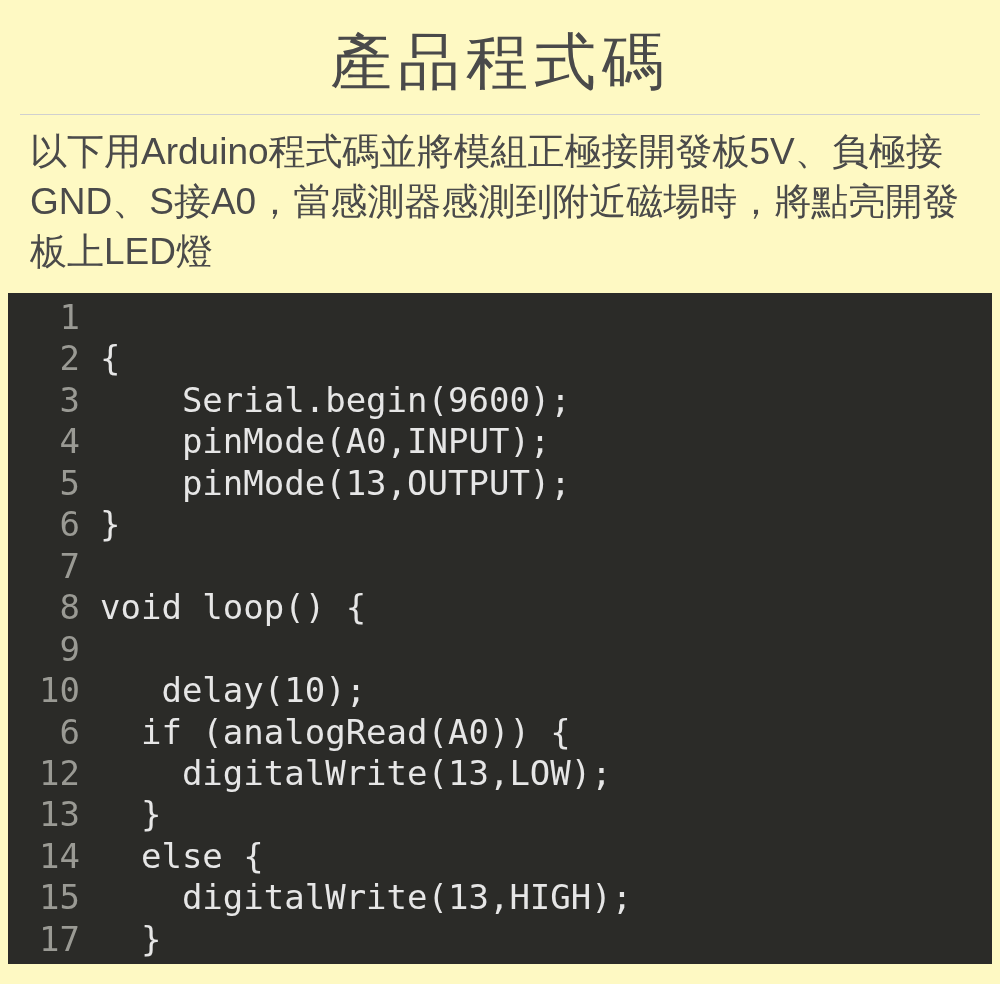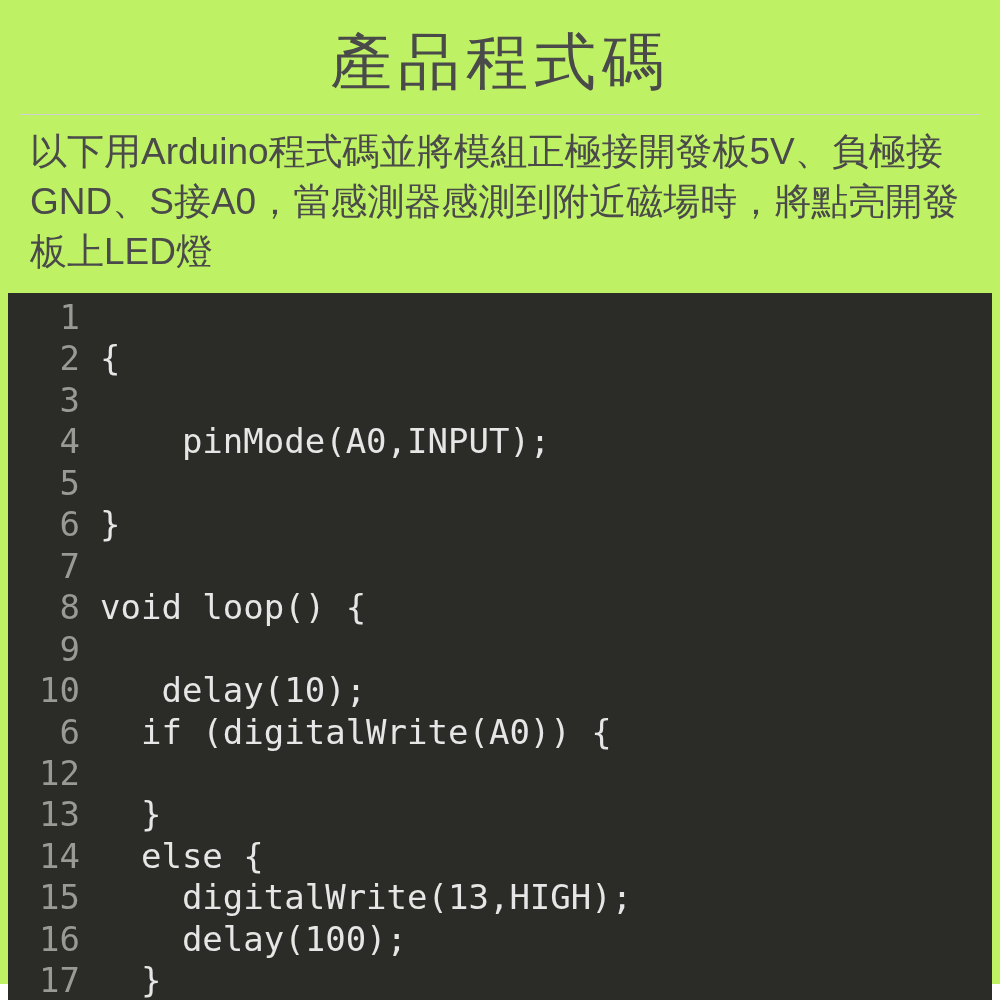--- a/index.html
+++ b/index.html
@@ -8,21 +8,21 @@
     width: 1000px;
     height: 1000px;
     background: #ffffff;
     font-family: "Microsoft JhengHei", "Heiti TC", sans-serif;
     overflow: hidden;
   }
   .page {
     width: 1000px;
     height: 984px;
     box-sizing: border-box;
-    background: #bef264;
+    background: #fef9c3;
     display: flex;
     flex-direction: column;
   }
   .header {
     padding-top: 20px;
     padding-bottom: 10px;
     text-align: center;
     border-bottom: 1px solid #d0d0d0;
     margin: 0 20px 12px 20px;
   }
@@ -79,27 +79,29 @@
   <div class="code-block">
     <div class="line">
       <span class="lineno">1</span>
     </div>
     <div class="line">
       <span class="lineno">2</span>
       <span class="code">{</span>
     </div>
     <div class="line">
       <span class="lineno">3</span>
+      <span class="code">    Serial.begin(9600);</span>
     </div>
     <div class="line">
       <span class="lineno">4</span>
       <span class="code">    pinMode(A0,INPUT);</span>
     </div>
     <div class="line">
       <span class="lineno">5</span>
+      <span class="code">    pinMode(13,OUTPUT);</span>
     </div>
     <div class="line">
       <span class="lineno">6</span>
       <span class="code">}</span>
     </div>
     <div class="line">
       <span class="lineno">7</span>
       <span class="code"></span>
     </div>
     <div class="line">
@@ -108,41 +110,38 @@
     </div>
     <div class="line">
       <span class="lineno">9</span>
     </div>
     <div class="line">
       <span class="lineno">10</span>
       <span class="code">   delay(10);</span>
     </div>
     <div class="line">
       <span class="lineno">6</span>
-      <span class="code">  if (digitalWrite(A0)) {</span>
+      <span class="code">  if (analogRead(A0)) {</span>
     </div>
     <div class="line">
       <span class="lineno">12</span>
+      <span class="code">    digitalWrite(13,LOW);</span>
     </div>
     <div class="line">
       <span class="lineno">13</span>
       <span class="code">  }</span>
     </div>
     <div class="line">
       <span class="lineno">14</span>
       <span class="code">  else {</span>
     </div>
     <div class="line">
       <span class="lineno">15</span>
       <span class="code">    digitalWrite(13,HIGH);</span>
     </div>
     <div class="line">
-      <span class="lineno">16</span>
-      <span class="code">    delay(100);</span>
-    </div>
-    <div class="line">
       <span class="lineno">17</span>
       <span class="code">  }</span>
     </div>
 
   </div>
 
 </div>
 
 </body></html>

